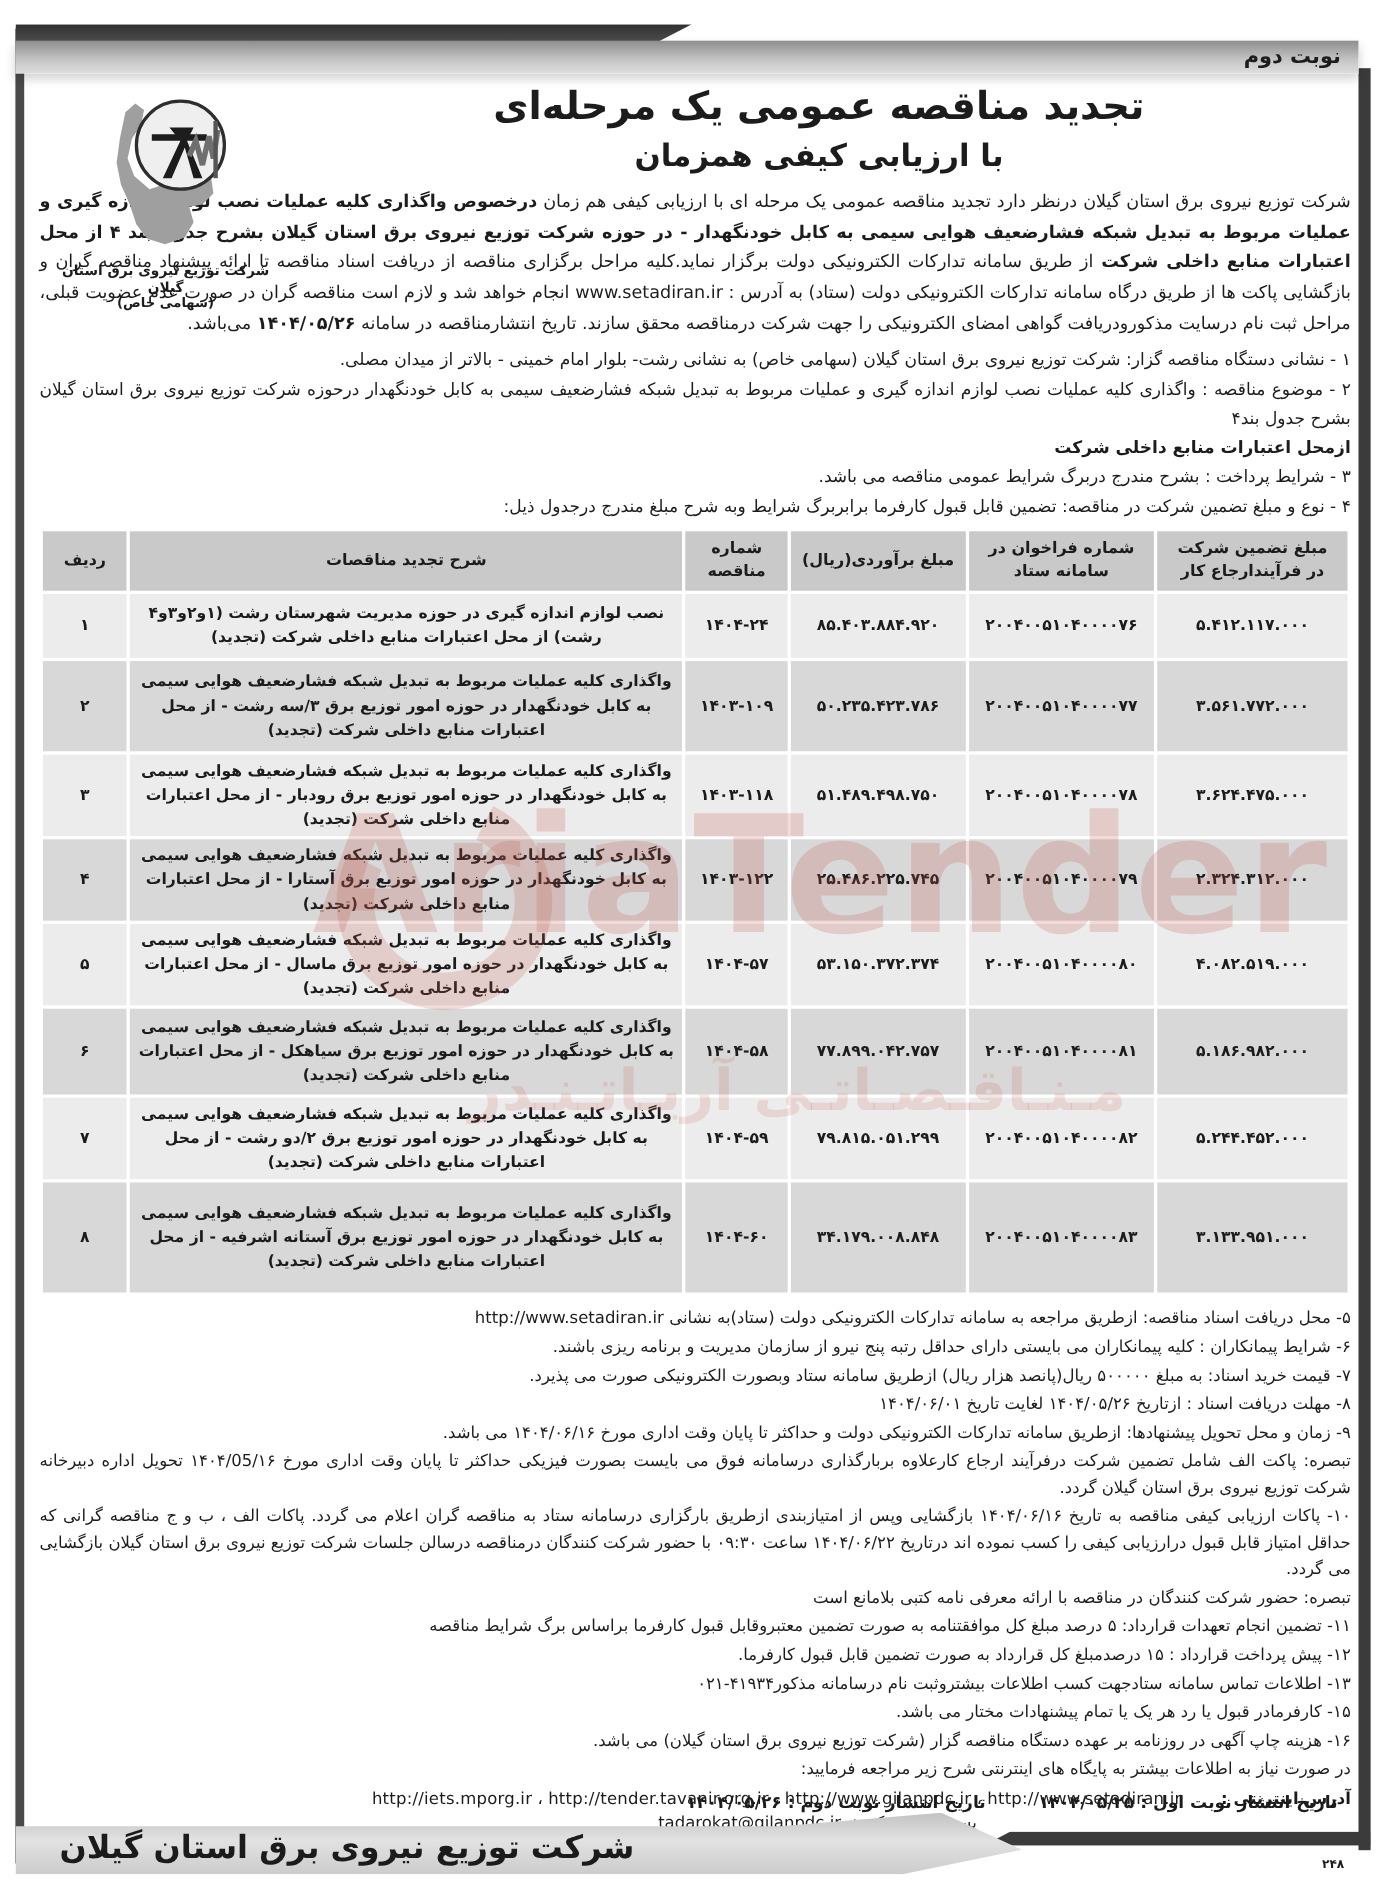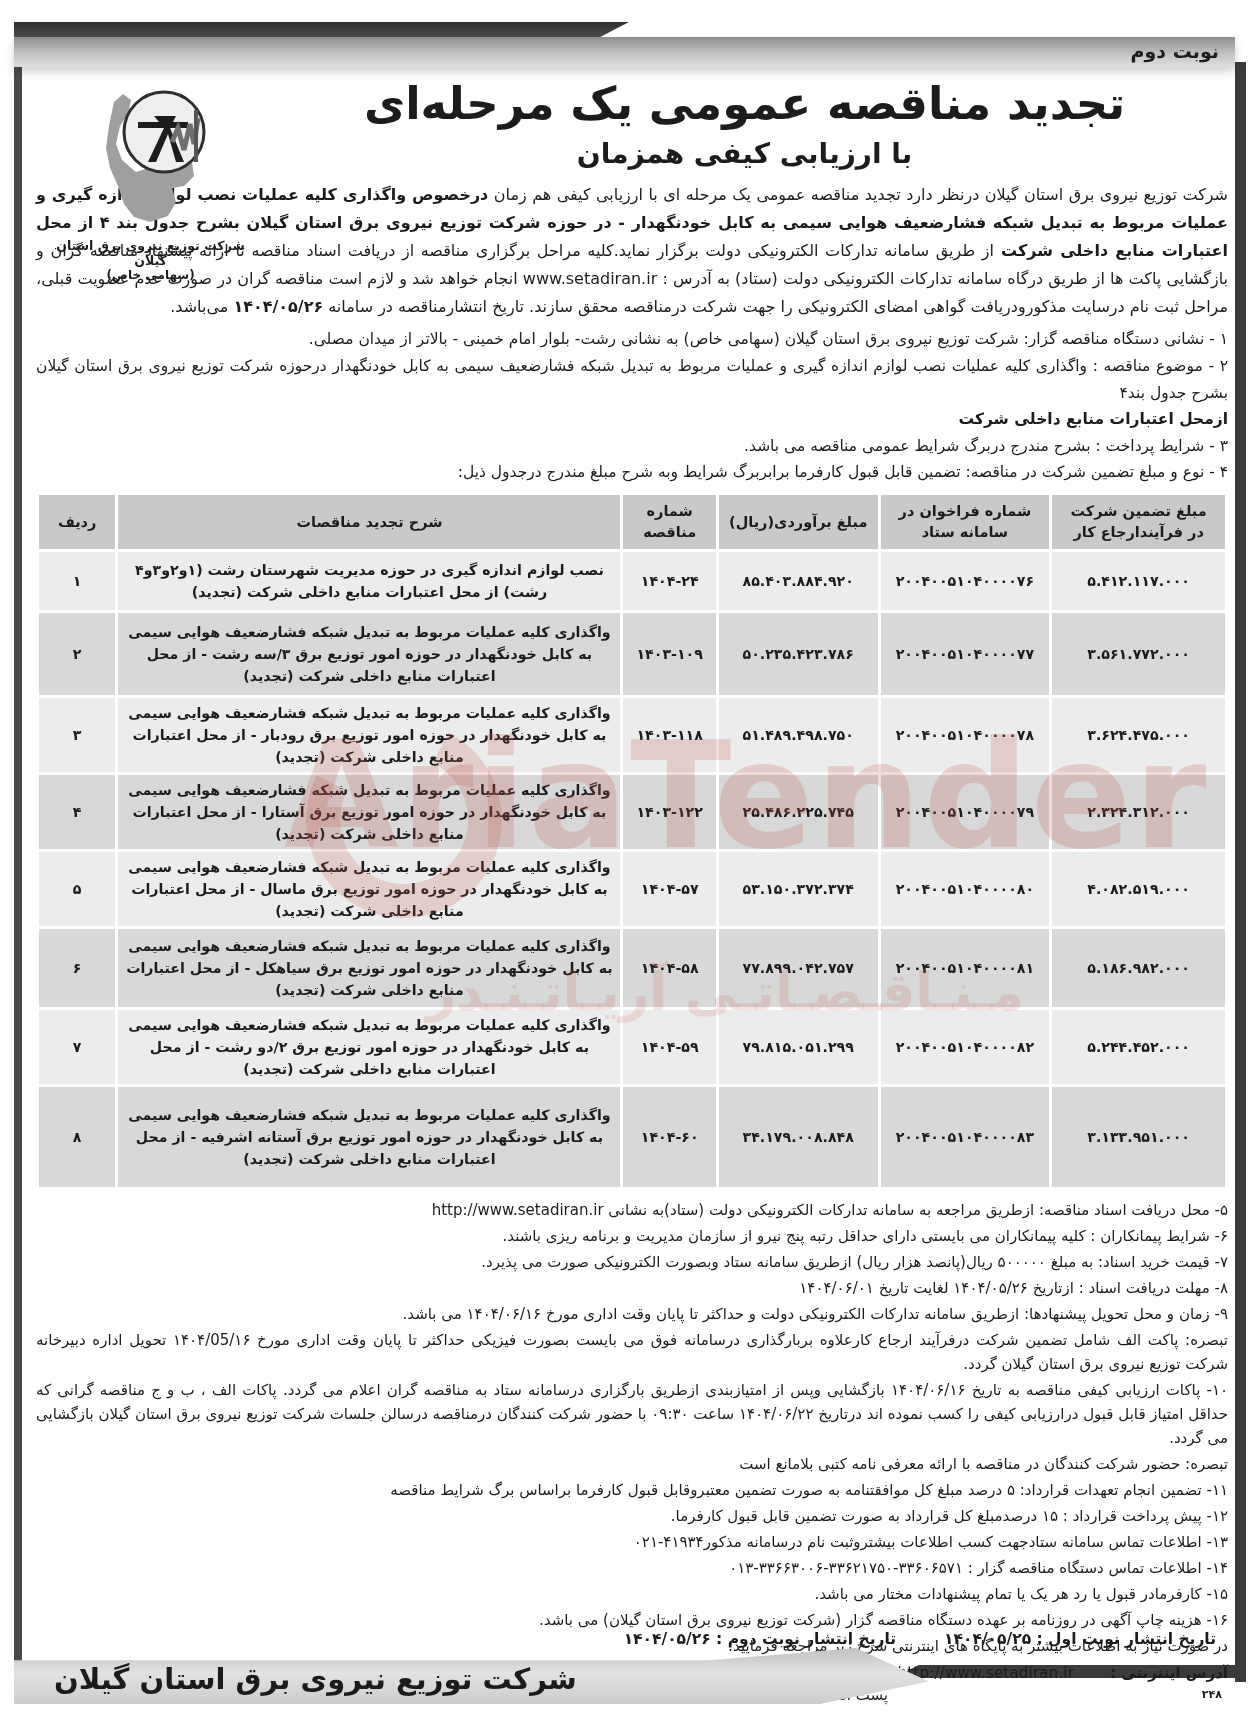--- a/index.html
+++ b/index.html
@@ -23,21 +23,21 @@
 
   .content { position:relative; padding:50px 18px 0 22px; }
 
   
   .logo { position:absolute; top:62px; right:auto; left:34px; width:205px; text-align:center; z-index:2; }
   .logo svg { display:block; margin:0 auto; }
   .logo-name { font-size:12.5px; font-weight:700; margin-top:4px; }
   .logo-type { font-size:12px; font-weight:700; }
 
   .title { margin:4px 0 10px 225px; text-align:center; line-height:1.25; }
-  .title-l1 { font-size:45px; font-weight:800; letter-spacing:-1px; }
+  .title-l1 { font-size:35px; font-weight:800; letter-spacing:-1px; }
   .title-l2 { font-size:28px; font-weight:700; margin-top:4px; }
 
   .intro { font-size:16px; line-height:1.74; text-align:justify; margin-bottom:6px; }
   .b { font-weight:700; }
 
   .item { font-size:15.5px; line-height:1.72; text-align:justify; }
   .item-bold { font-weight:700; font-size:15.5px; line-height:1.7; }
 
   
   table.tenders { border-collapse:separate; border-spacing:3px; width:100%; margin:6px 0 8px; }
@@ -220,21 +220,20 @@
       <div class="note">۶- شرایط پیمانکاران : کلیه پیمانکاران می بایستی دارای حداقل رتبه پنج نیرو از سازمان مدیریت و برنامه ریزی باشند.</div>
       <div class="note">۷- قیمت خرید اسناد: به مبلغ ۵۰۰۰۰۰ ریال(پانصد هزار ریال) ازطریق سامانه ستاد وبصورت الکترونیکی صورت می پذیرد.</div>
       <div class="note">۸- مهلت دریافت اسناد : ازتاریخ ۱۴۰۴/۰۵/۲۶ لغایت تاریخ ۱۴۰۴/۰۶/۰۱</div>
       <div class="note">۹- زمان و محل تحویل پیشنهادها: ازطریق سامانه تدارکات الکترونیکی دولت و حداکثر تا پایان وقت اداری مورخ ۱۴۰۴/۰۶/۱۶ می باشد.</div>
       <div class="note">تبصره: پاکت الف شامل تضمین شرکت درفرآیند ارجاع کارعلاوه بربارگذاری درسامانه فوق می بایست بصورت فیزیکی حداکثر تا پایان وقت اداری  مورخ ۱۴۰۴/05/۱۶ تحویل اداره دبیرخانه شرکت توزیع نیروی برق استان گیلان گردد.</div>
       <div class="note">۱۰- پاکات ارزیابی کیفی مناقصه به تاریخ ۱۴۰۴/۰۶/۱۶ بازگشایی وپس از امتیازبندی ازطریق بارگزاری درسامانه ستاد به مناقصه گران اعلام می گردد. پاکات الف ، ب و ج مناقصه گرانی که حداقل امتیاز قابل قبول درارزیابی کیفی را کسب نموده اند درتاریخ ۱۴۰۴/۰۶/۲۲ ساعت ۰۹:۳۰ با حضور شرکت کنندگان درمناقصه درسالن جلسات شرکت توزیع نیروی برق استان گیلان بازگشایی می گردد.</div>
       <div class="note">تبصره: حضور شرکت کنندگان در مناقصه با ارائه معرفی نامه کتبی بلامانع است</div>
       <div class="note">۱۱- تضمین انجام تعهدات قرارداد: ۵ درصد مبلغ کل موافقتنامه به صورت تضمین معتبروقابل قبول کارفرما براساس برگ شرایط مناقصه</div>
       <div class="note">۱۲- پیش پرداخت قرارداد : ۱۵ درصدمبلغ کل قرارداد به صورت تضمین قابل قبول کارفرما.</div>
       <div class="note">۱۳- اطلاعات تماس سامانه ستادجهت کسب اطلاعات بیشتروثبت نام درسامانه مذکور۴۱۹۳۴-۰۲۱</div>
-      <div class="note">۱۴- اطلاعات تماس دستگاه مناقصه گزار : ۳۳۶۰۶۵۷۱-۳۳۶۲۱۷۵۰-۳۳۶۶۳۰۰۶-۰۱۳</div>
       <div class="note">۱۵- کارفرمادر قبول یا رد هر یک یا تمام پیشنهادات مختار می باشد.</div>
       <div class="note">۱۶- هزینه چاپ آگهی در روزنامه بر عهده دستگاه مناقصه گزار (شرکت توزیع نیروی برق استان گیلان) می باشد.</div>
       <div class="note">در صورت نیاز به اطلاعات بیشتر به پایگاه های اینترنتی شرح زیر مراجعه فرمایید:</div>
     </div>
 
     <div class="contact-line">
       <span class="lbl">آدرس اینترنتی :</span>
       <span class="contact-urls">http://iets.mporg.ir ، http://tender.tavanir.org.ir ، http://www.gilanpdc.ir ، http://www.setadiran.ir</span>
     </div>
     <div class="email-line">

